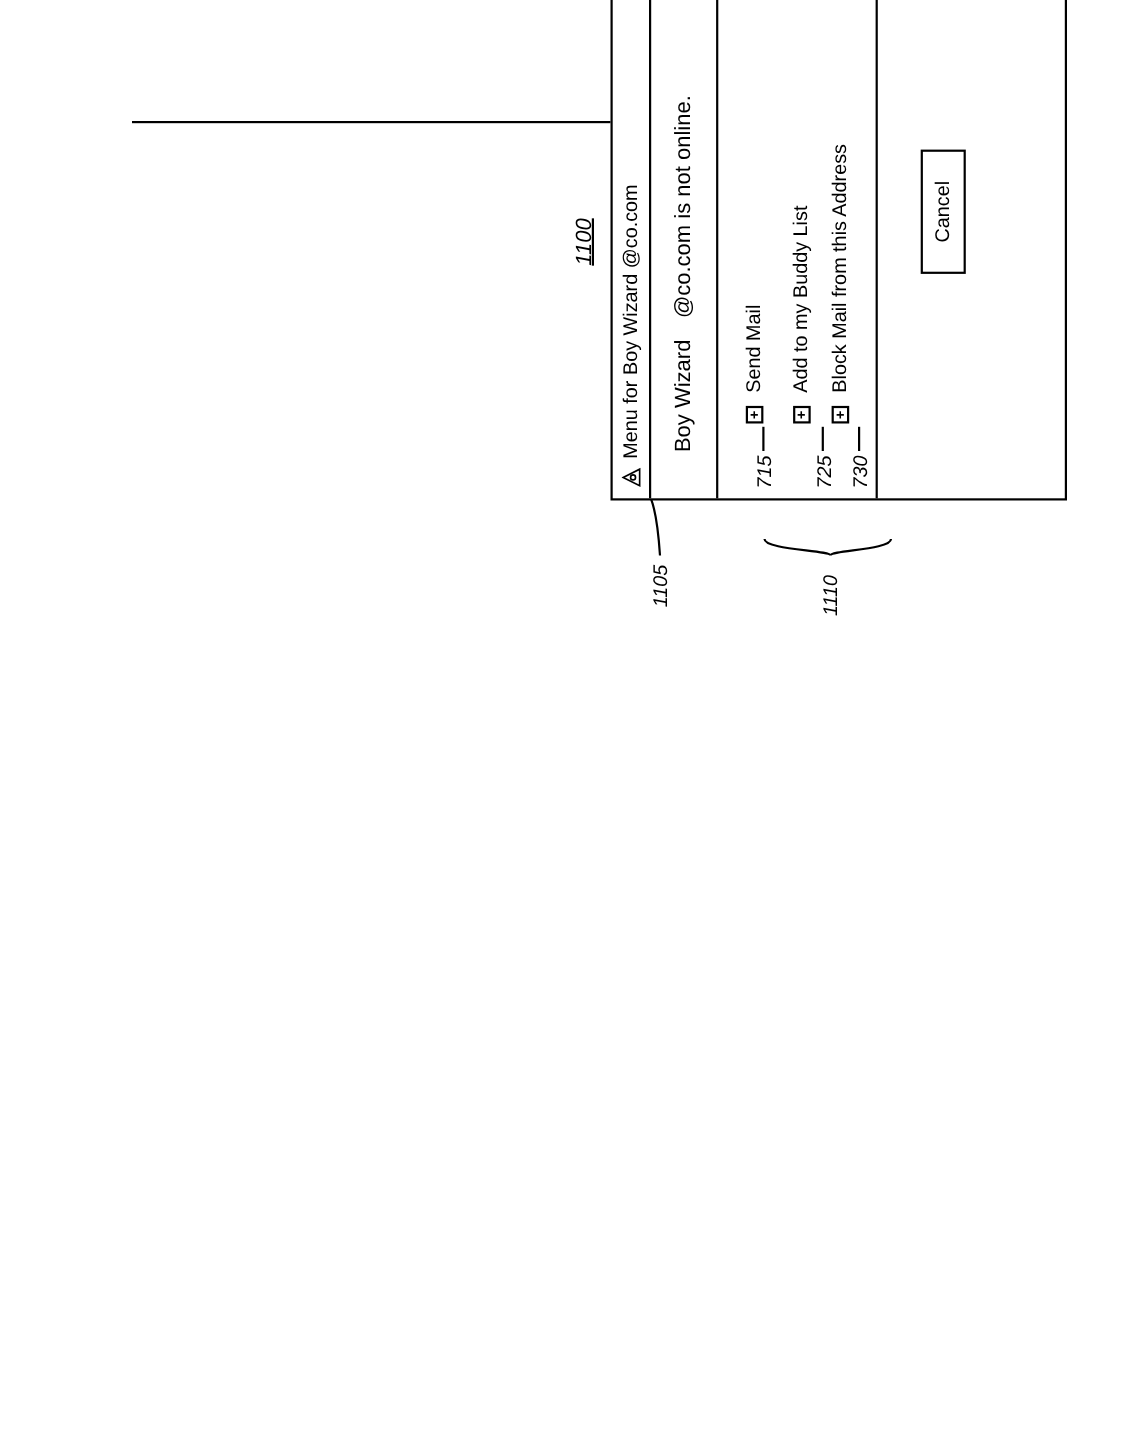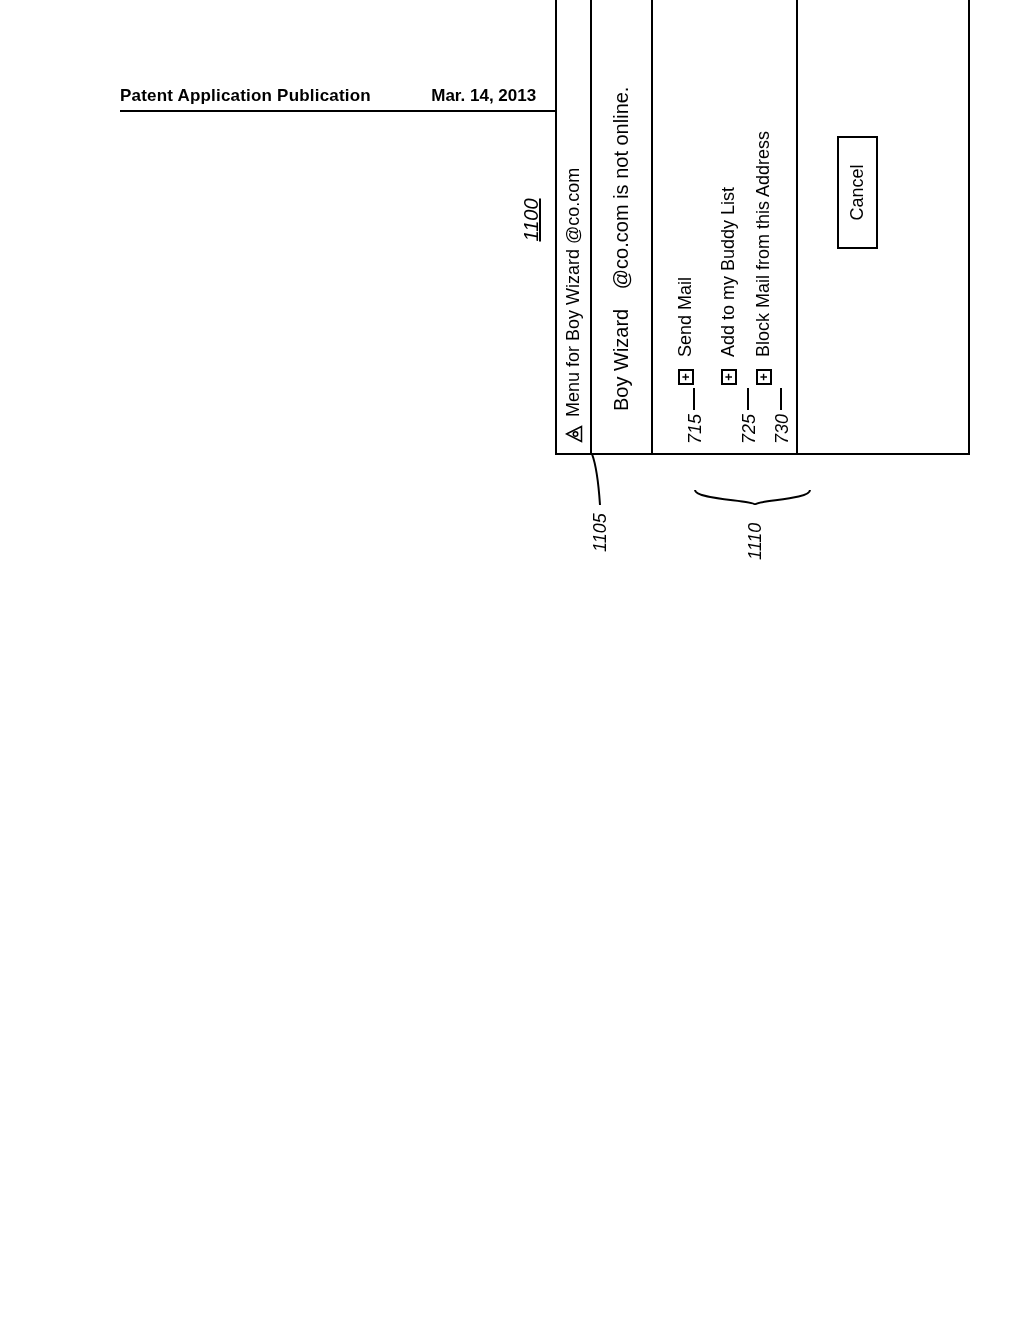--- a/index.html
+++ b/index.html
@@ -142,26 +142,20 @@
     top: 0; left: 0;
     width: 680px; height: 530px;
     pointer-events: none;
   }
 </style>
 </head>
 <body>
 
 <div class="page">
 
-  <div class="header-row">
-    <span class="pub">Patent Application Publication</span>
-    <span class="date">Mar. 14, 2013</span>
-    <span class="sheet">Sheet 13 of 14</span>
-    <span class="pno">US 2013/0067340 A1</span>
-  </div>
   <div class="header-rule"></div>
 
   <div class="fig-wrap">
     <div class="fig-inner">
 
       <div class="fig-num">
         <span class="underline">1100</span>
       </div>
 
       <div class="dialog">

